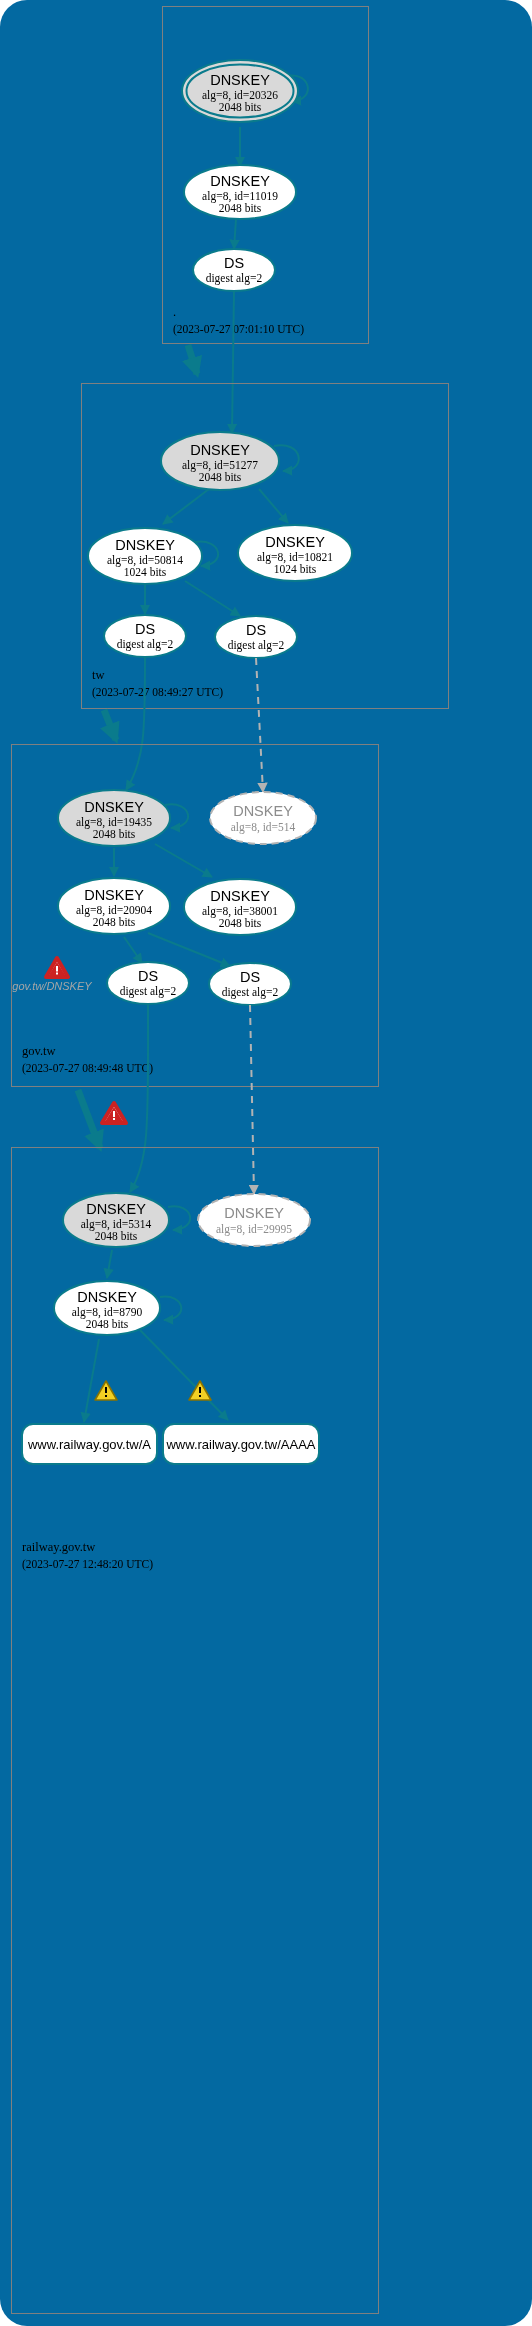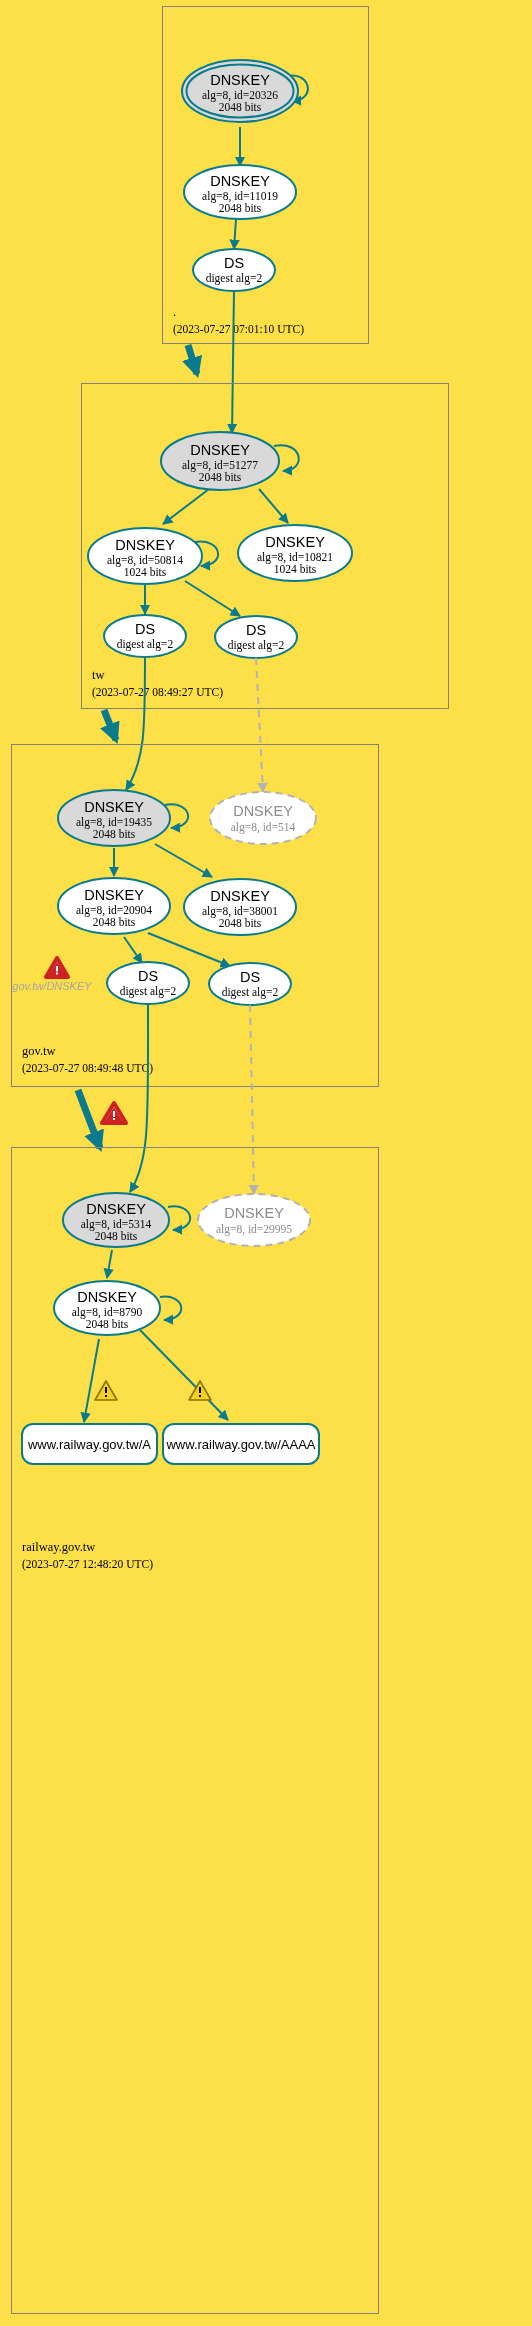--- a/index.html
+++ b/index.html
@@ -9,21 +9,22 @@
     background: #ffffff;
   }
   body {
     font-family: "Liberation Sans", sans-serif;
   }
   #canvas-wrap {
     position: relative;
     width: 532px;
     height: 2326px;
     overflow: hidden;
-    background: #fde047;
+    background: #0369a1;
+    border-radius: 27px;
   }
   svg#dnssec-graph {
     display: block;
     width: 532px;
     height: 2326px;
   }
   .zone-box {
     fill: none;
     stroke: #808080;
     stroke-width: 1;

